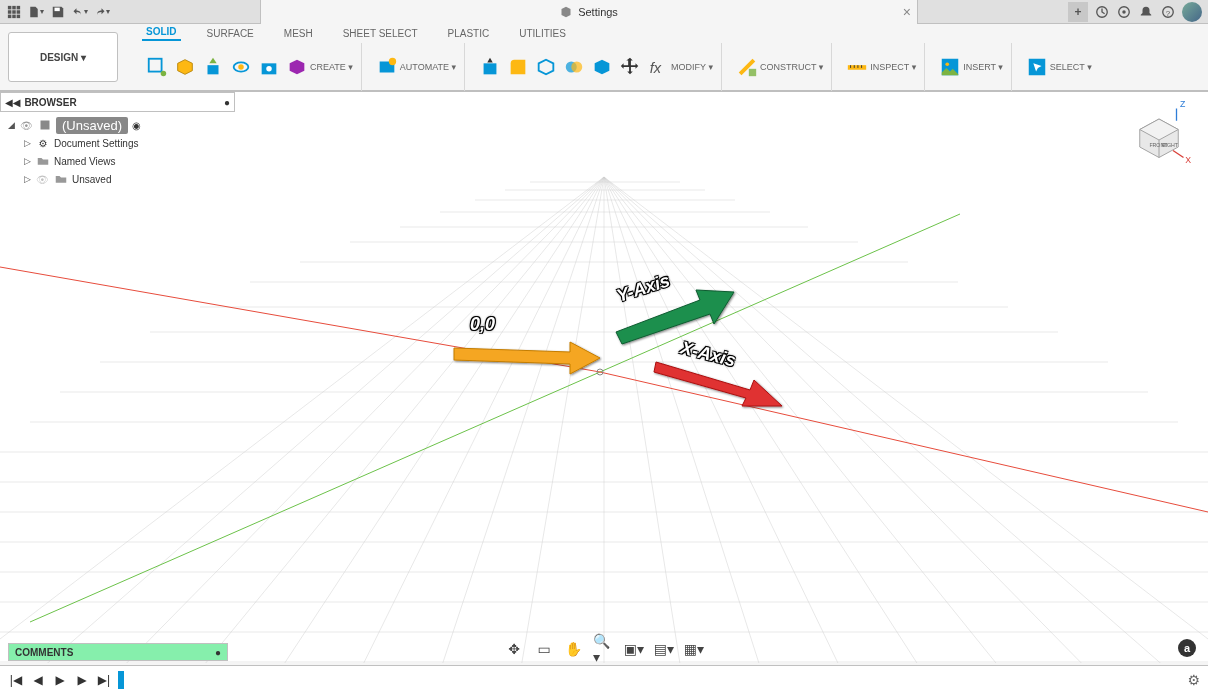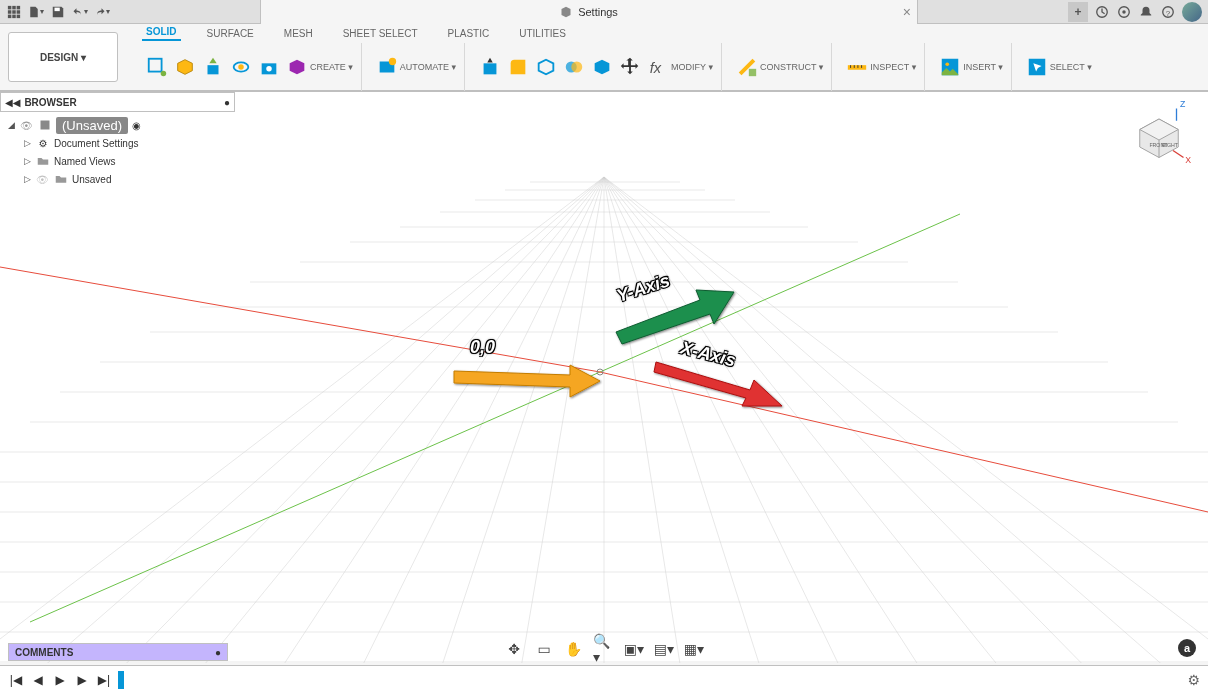--- a/index.html
+++ b/index.html
@@ -48,21 +48,21 @@
 .canvas svg { width: 100%; height: 100%; }
 
 
 .viewcube { position: absolute; right: 14px; top: 98px; width: 70px; height: 70px; z-index: 4; }
 
 
 .arrow-annot { position: absolute; z-index: 6; pointer-events: none; }
 .arrow-label { position: absolute; font-weight: bold; font-style: italic; color: #fff; text-shadow: -1px -1px 0 #000, 1px -1px 0 #000, -1px 1px 0 #000, 1px 1px 0 #000, 0 0 3px #000; font-size: 18px; white-space: nowrap; }
 
 
-.comments-bar { position: absolute; left: 8px; bottom: 32px; width: 220px; height: 18px; background: #c4b5fd; border: 1px solid #c0c0c0; display: flex; align-items: center; padding: 0 6px; font-size: 10px; color: #333; }
+.comments-bar { position: absolute; left: 8px; bottom: 32px; width: 220px; height: 18px; background: #86efac; border: 1px solid #c0c0c0; display: flex; align-items: center; padding: 0 6px; font-size: 10px; color: #333; }
 .comments-bar .spacer { flex: 1; }
 
 
 .nav-toolbar { position: absolute; bottom: 32px; left: 50%; transform: translateX(-50%); display: flex; gap: 8px; z-index: 4; background: rgba(255,255,255,0); padding: 2px 6px; }
 .nav-toolbar .nav-btn { width: 22px; height: 20px; display: flex; align-items: center; justify-content: center; cursor: pointer; font-size: 14px; color: #444; }
 
 .brand-badge { position: absolute; right: 12px; bottom: 36px; width: 18px; height: 18px; background: #333; border-radius: 50%; color: #fff; font-size: 11px; display: flex; align-items: center; justify-content: center; font-weight: bold; }
 
 
 .timeline { position: absolute; left: 0; bottom: 0; right: 0; height: 28px; background: #fff; border-top: 1px solid #c0c0c0; display: flex; align-items: center; padding: 0 8px; gap: 6px; }
@@ -431,21 +431,21 @@
     <polygon points="-22,-6 0,-18 22,-6 0,6" fill="#f2f2f2" stroke="#999"></polygon>
     <line x1="0" y1="6" x2="0" y2="26" stroke="#999"></line>
     <text x="-11" y="14" font-size="6" fill="#666">FRONT</text>
     <text x="3" y="14" font-size="6" fill="#666">RIGHT</text>
   </g>
   <text x="70" y="74" font-size="10" fill="#d9403a">X</text>
   <line x1="56" y1="60" x2="68" y2="68" stroke="#d9403a" stroke-width="1.5"></line>
 </svg>
 </div>
 
-<div class="arrow-annot" style="left:450px; top:351px; width:160px; height:60px;">
+<div class="arrow-annot" style="left:450px; top:328px; width:160px; height:60px;">
   <svg width="160" height="60" style="position:absolute;">
     <defs>
         <filter id="ds1">
           <feDropShadow dx="1" dy="1" stdDeviation="1" flood-opacity="0.5"></feDropShadow>
         </filter>
       </defs>
     <polygon points="4,20 120,24 120,14 150,30 120,46 120,36 4,32" fill="#F5A623" stroke="#c47d00" stroke-width="1" filter="url(#ds1)"></polygon>
   </svg>
   <div class="arrow-label" style="left:20px; top:-14px;">0,0</div>
 </div>

